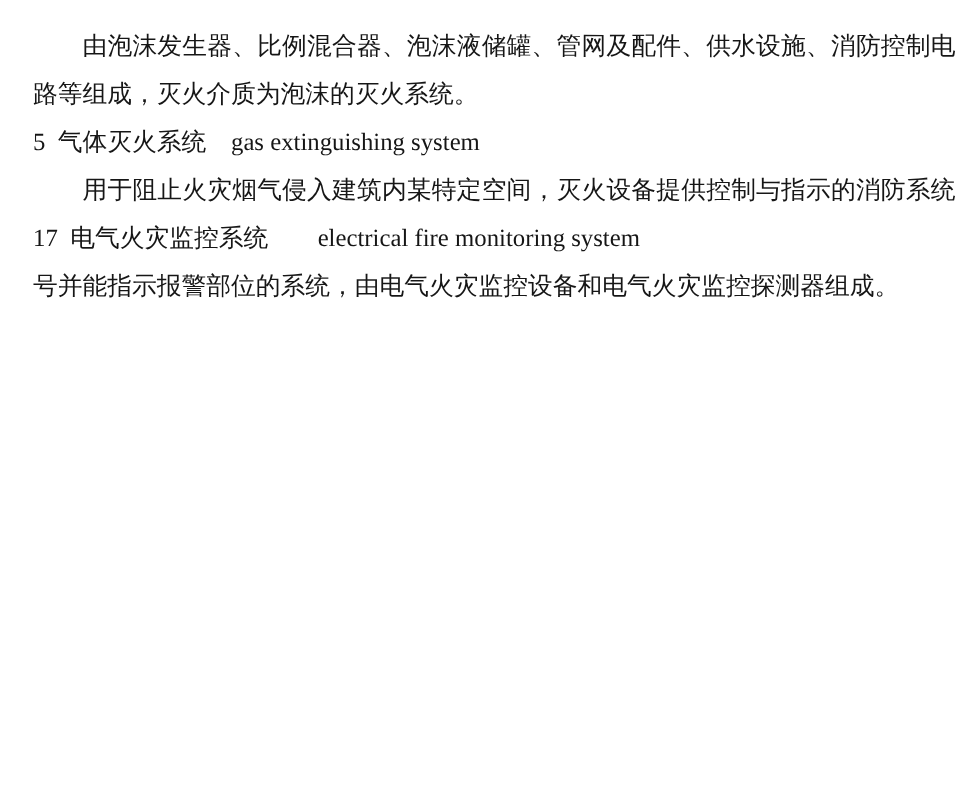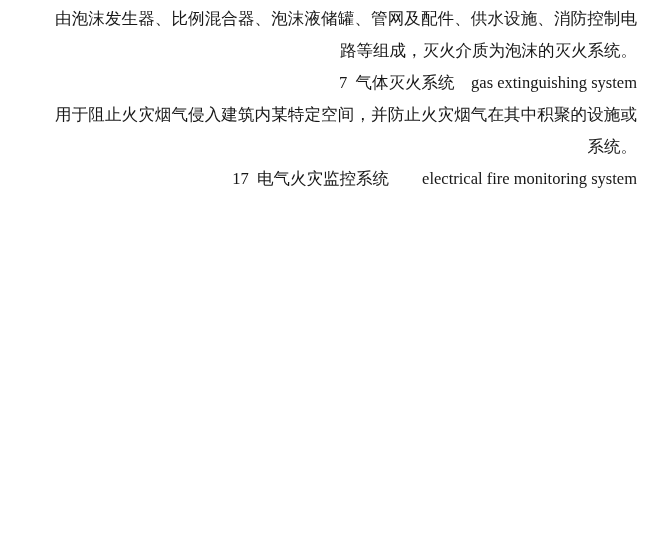--- a/index.html
+++ b/index.html
@@ -9,45 +9,45 @@
   body {
     width: 647px;
     height: 540px;
     background: #ffffff;
     overflow: hidden;
   }
   .page {
     box-sizing: border-box;
     width: 647px;
     height: 540px;
-    padding: 3px 10px 0 22px;
+    padding: 15px 10px 0 22px;
     background: #ffffff;
     color: #161616;
     font-family: "Liberation Serif", "DejaVu Serif", serif;
     font-size: 16.5px;
     -webkit-font-smoothing: antialiased;
   }
   .line {
     height: 32px;
     line-height: 32px;
     white-space: pre-wrap;
     overflow: hidden;
-    text-align: right;
+    text-align: left;
   }
   .line.indent {
     text-indent: 33px;
   }
   .line.justify {
     text-align: justify;
     text-align-last: justify;
   }
 </style>
 </head>
 <body>
 
 <div class="page">
     <div class="line indent justify">由泡沫发生器、比例混合器、泡沫液储罐、管网及配件、供水设施、消防控制电</div>
     <div class="line">路等组成，灭火介质为泡沫的灭火系统。</div>
-    <div class="line">7  气体灭火系统　gas extinguishing system</div>
-    <div class="line indent justify">用于阻止火灾烟气侵入建筑内某特定空间，并防止火灾烟气在其中积聚的设施或</div>
-    <div class="line">系统。</div>
+    <div class="line">5  气体灭火系统　gas extinguishing system</div>
+    <div class="line indent justify">用于阻止火灾烟气侵入建筑内某特定空间，灭火设备提供控制与指示的消防系统</div>
     <div class="line">17  电气火灾监控系统　　electrical fire monitoring system</div>
+    <div class="line">号并能指示报警部位的系统，由电气火灾监控设备和电气火灾监控探测器组成。</div>
   </div>
 
 </body></html>

